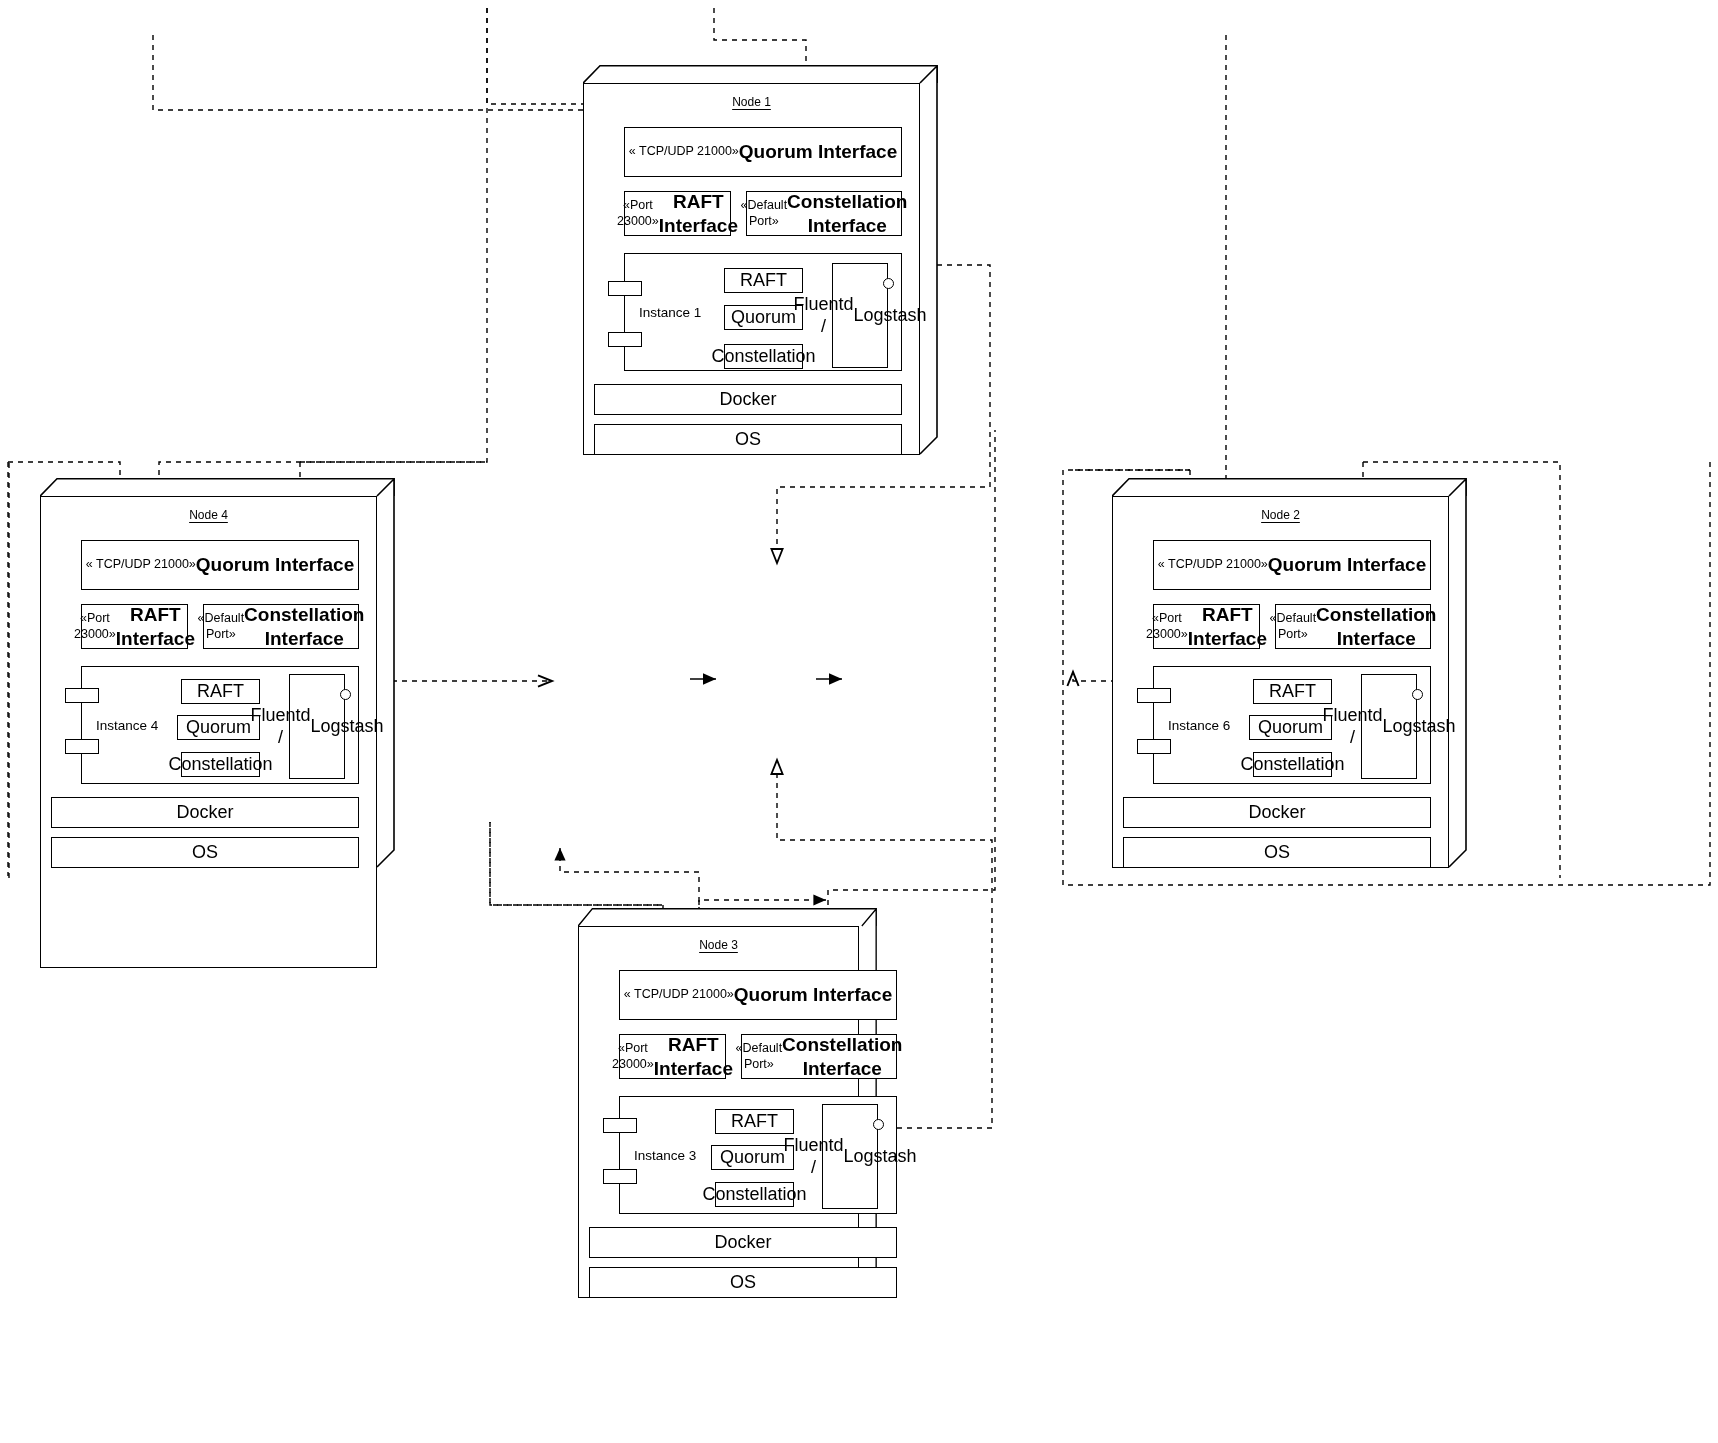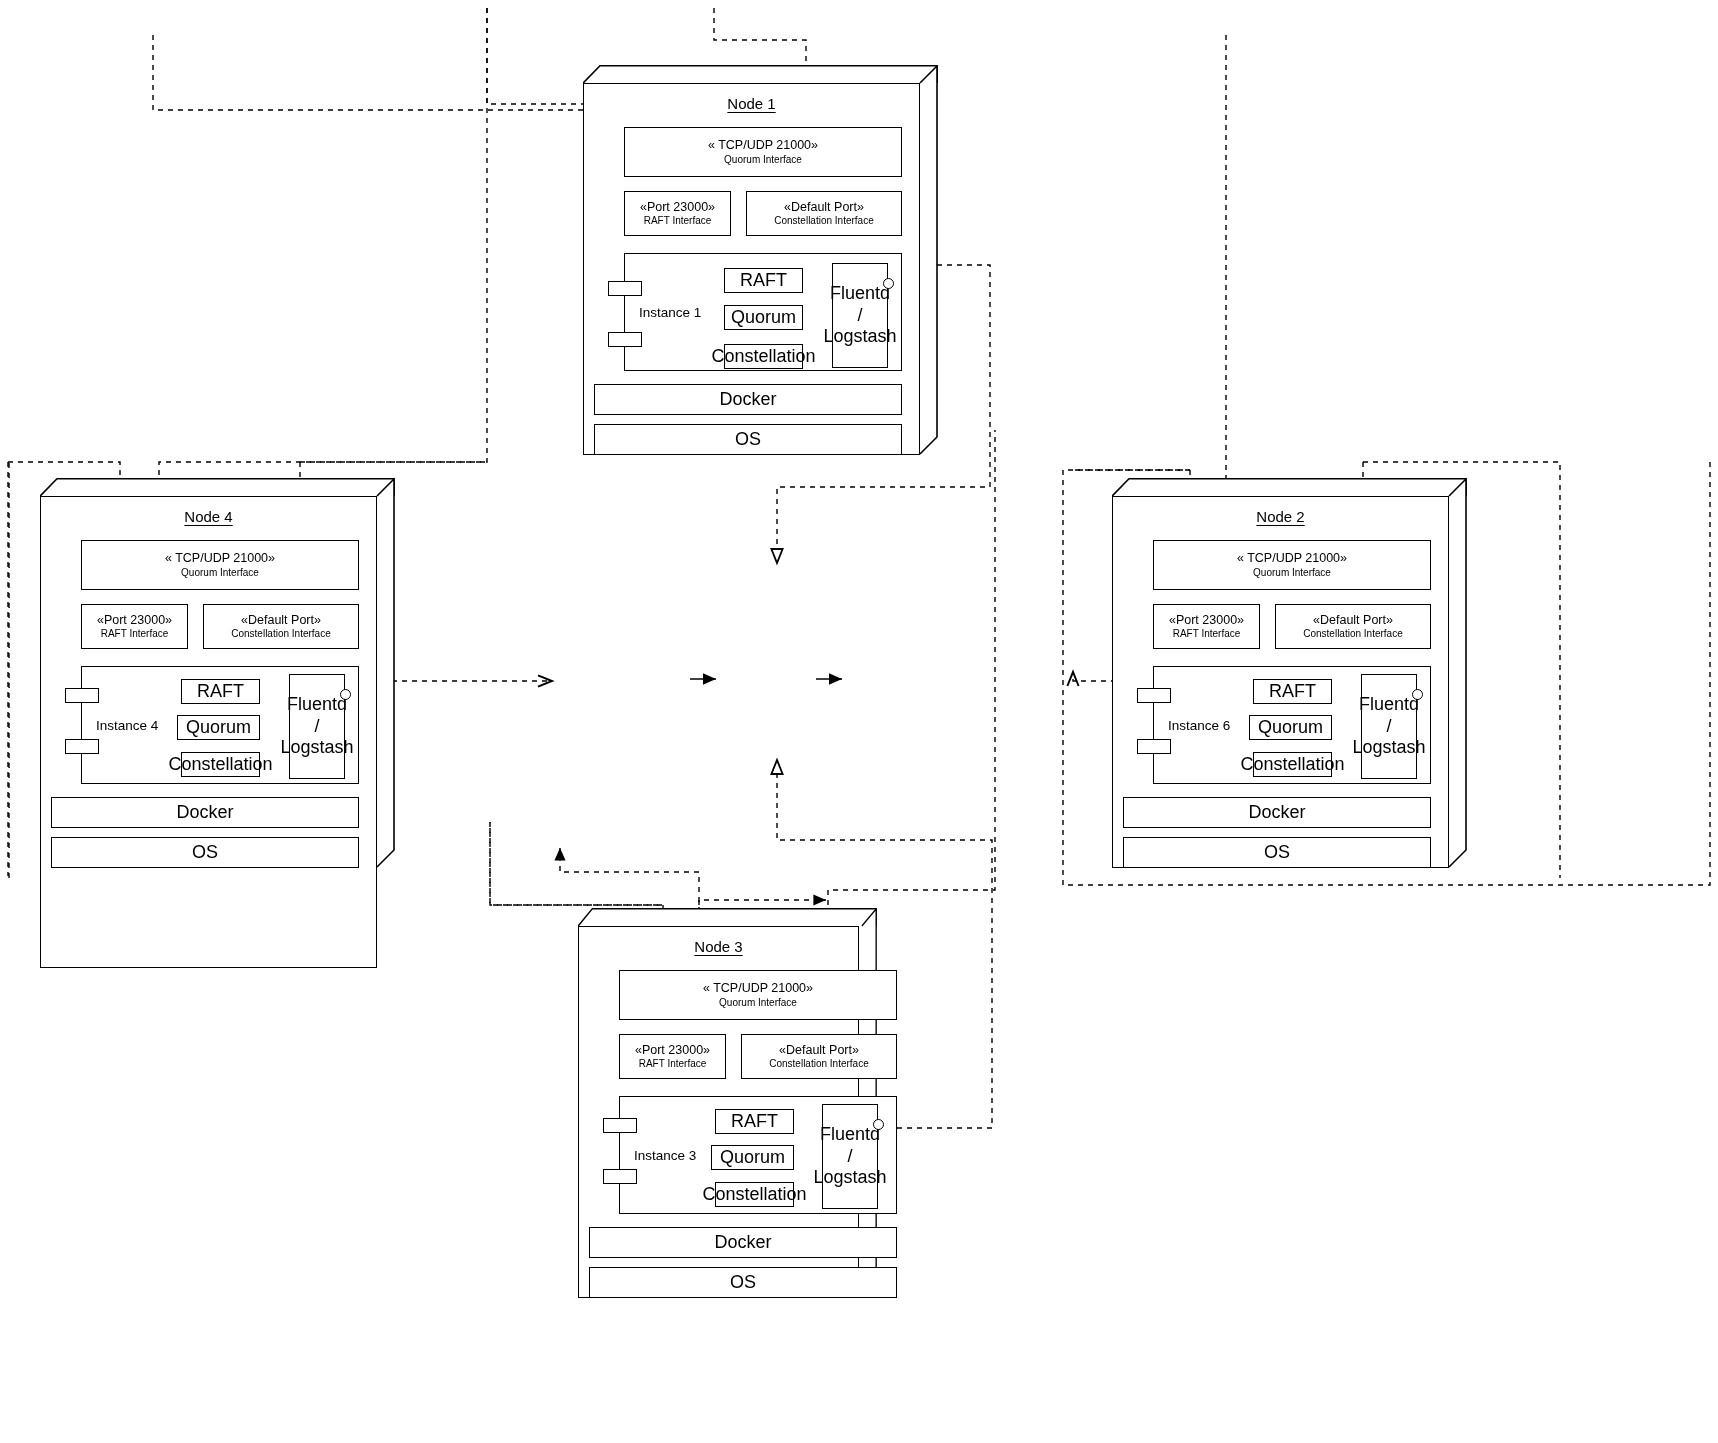--- a/index.html
+++ b/index.html
@@ -4,29 +4,29 @@
 <style>
   html,body{margin:0;padding:0;background:#ffffff;}
   body{width:1718px;height:1443px;font-family:"Liberation Sans",sans-serif;color:#000;}
   #stage{position:relative;width:1718px;height:1443px;overflow:hidden;}
   #wires{position:absolute;left:0;top:0;width:1718px;height:1443px;pointer-events:none;}
 
   
   .node{position:absolute;}
   .node .face{position:absolute;left:0;top:18px;right:18px;bottom:0;border:1.6px solid #000;background:#fff;}
   .node .lid{position:absolute;left:0;top:0;width:100%;height:19px;}
-  .node .title{position:absolute;left:0;right:18px;top:30px;text-align:center;font-size:15px;
+  .node .title{position:absolute;left:0;right:18px;top:30px;text-align:center;font-size:12px;
                text-decoration:underline;text-underline-offset:3px;}
   .node .body{position:absolute;left:0;top:18px;right:18px;bottom:0;}
 
   .box{position:absolute;border:1.6px solid #000;background:#fff;
-       display:flex;flex-direction:column;align-items:center;justify-content:center;
+       display:flex;align-items:center;justify-content:center;
        text-align:center;font-size:13.5px;line-height:1.22;box-sizing:border-box;}
   .box .ster{font-size:12.5px;font-weight:400;}
-  .box .nm{font-weight:400;font-size:10px;}
+  .box .nm{font-weight:700;font-size:19px;}
   .plain{font-size:18px;}
   .iname{position:absolute;font-size:13.5px;}
   .port{position:absolute;border:1.4px solid #000;background:#fff;}
   .lolli{position:absolute;width:9px;height:9px;border:1.5px solid #000;border-radius:50%;background:#fff;}
 </style>
 </head>
 <body>
 
 <div id="stage">
 

